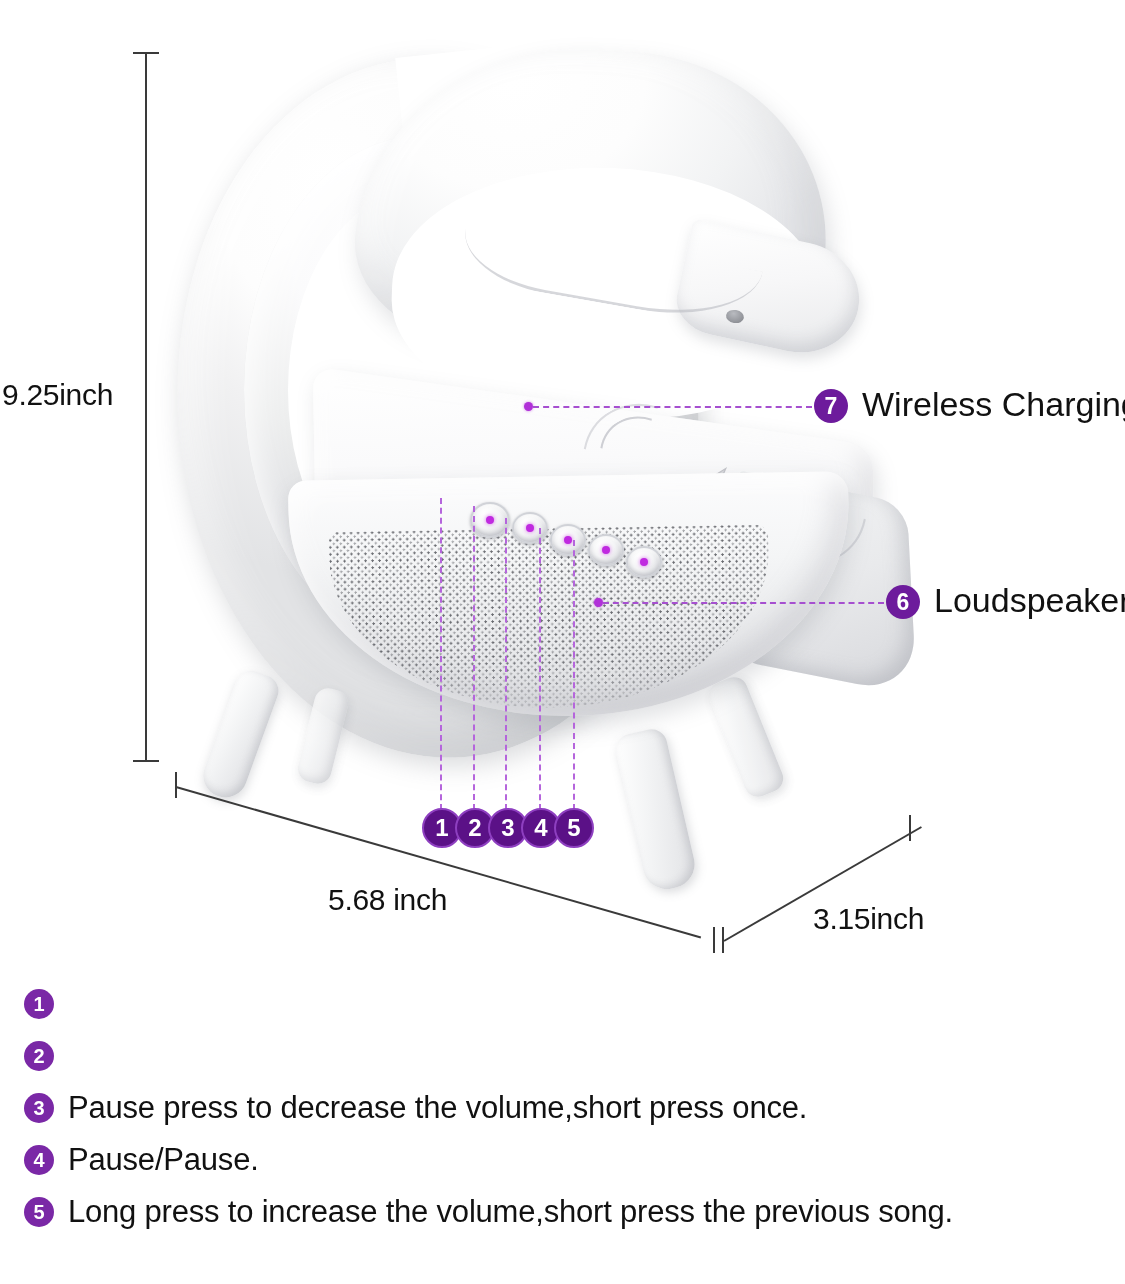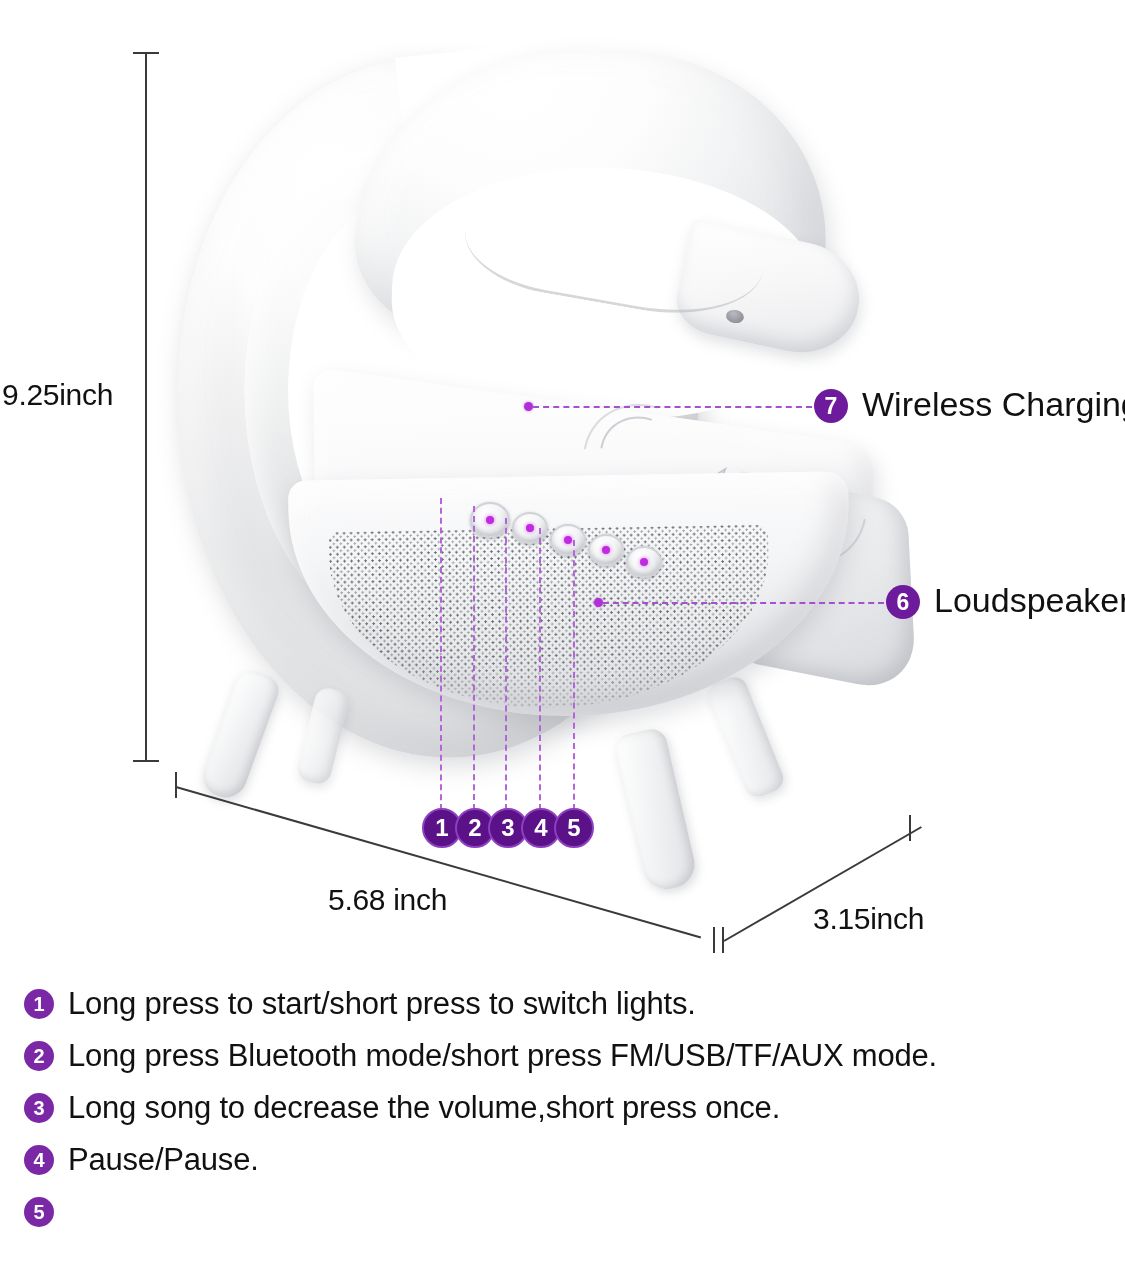--- a/index.html
+++ b/index.html
@@ -295,37 +295,36 @@
   <div class="badge badge-num" style="left:422px;top:808px;">1</div>
   <div class="badge badge-num" style="left:455px;top:808px;">2</div>
   <div class="badge badge-num" style="left:488px;top:808px;">3</div>
   <div class="badge badge-num" style="left:521px;top:808px;">4</div>
   <div class="badge badge-num" style="left:554px;top:808px;">5</div>
 
   <div class="legend">
 
     <div class="legend-row">
       <div class="badge badge-legend">1</div>
-      <div class="legend-text">Long press to start/short press to switch lights.</div>
     </div>
 
     <div class="legend-row">
       <div class="badge badge-legend">2</div>
-      <div class="legend-text">Long press Bluetooth mode/short press FM/USB/TF/AUX mode.</div>
     </div>
 
     <div class="legend-row">
       <div class="badge badge-legend">3</div>
-      <div class="legend-text">Long song to decrease the volume,short press once.</div>
+      <div class="legend-text">Pause press to decrease the volume,short press once.</div>
     </div>
 
     <div class="legend-row">
       <div class="badge badge-legend">4</div>
       <div class="legend-text">Pause/Pause.</div>
     </div>
 
     <div class="legend-row">
       <div class="badge badge-legend">5</div>
+      <div class="legend-text">Long press to increase the volume,short press the previous song.</div>
     </div>
 
   </div>
 
 </div>
 
 </body></html>

